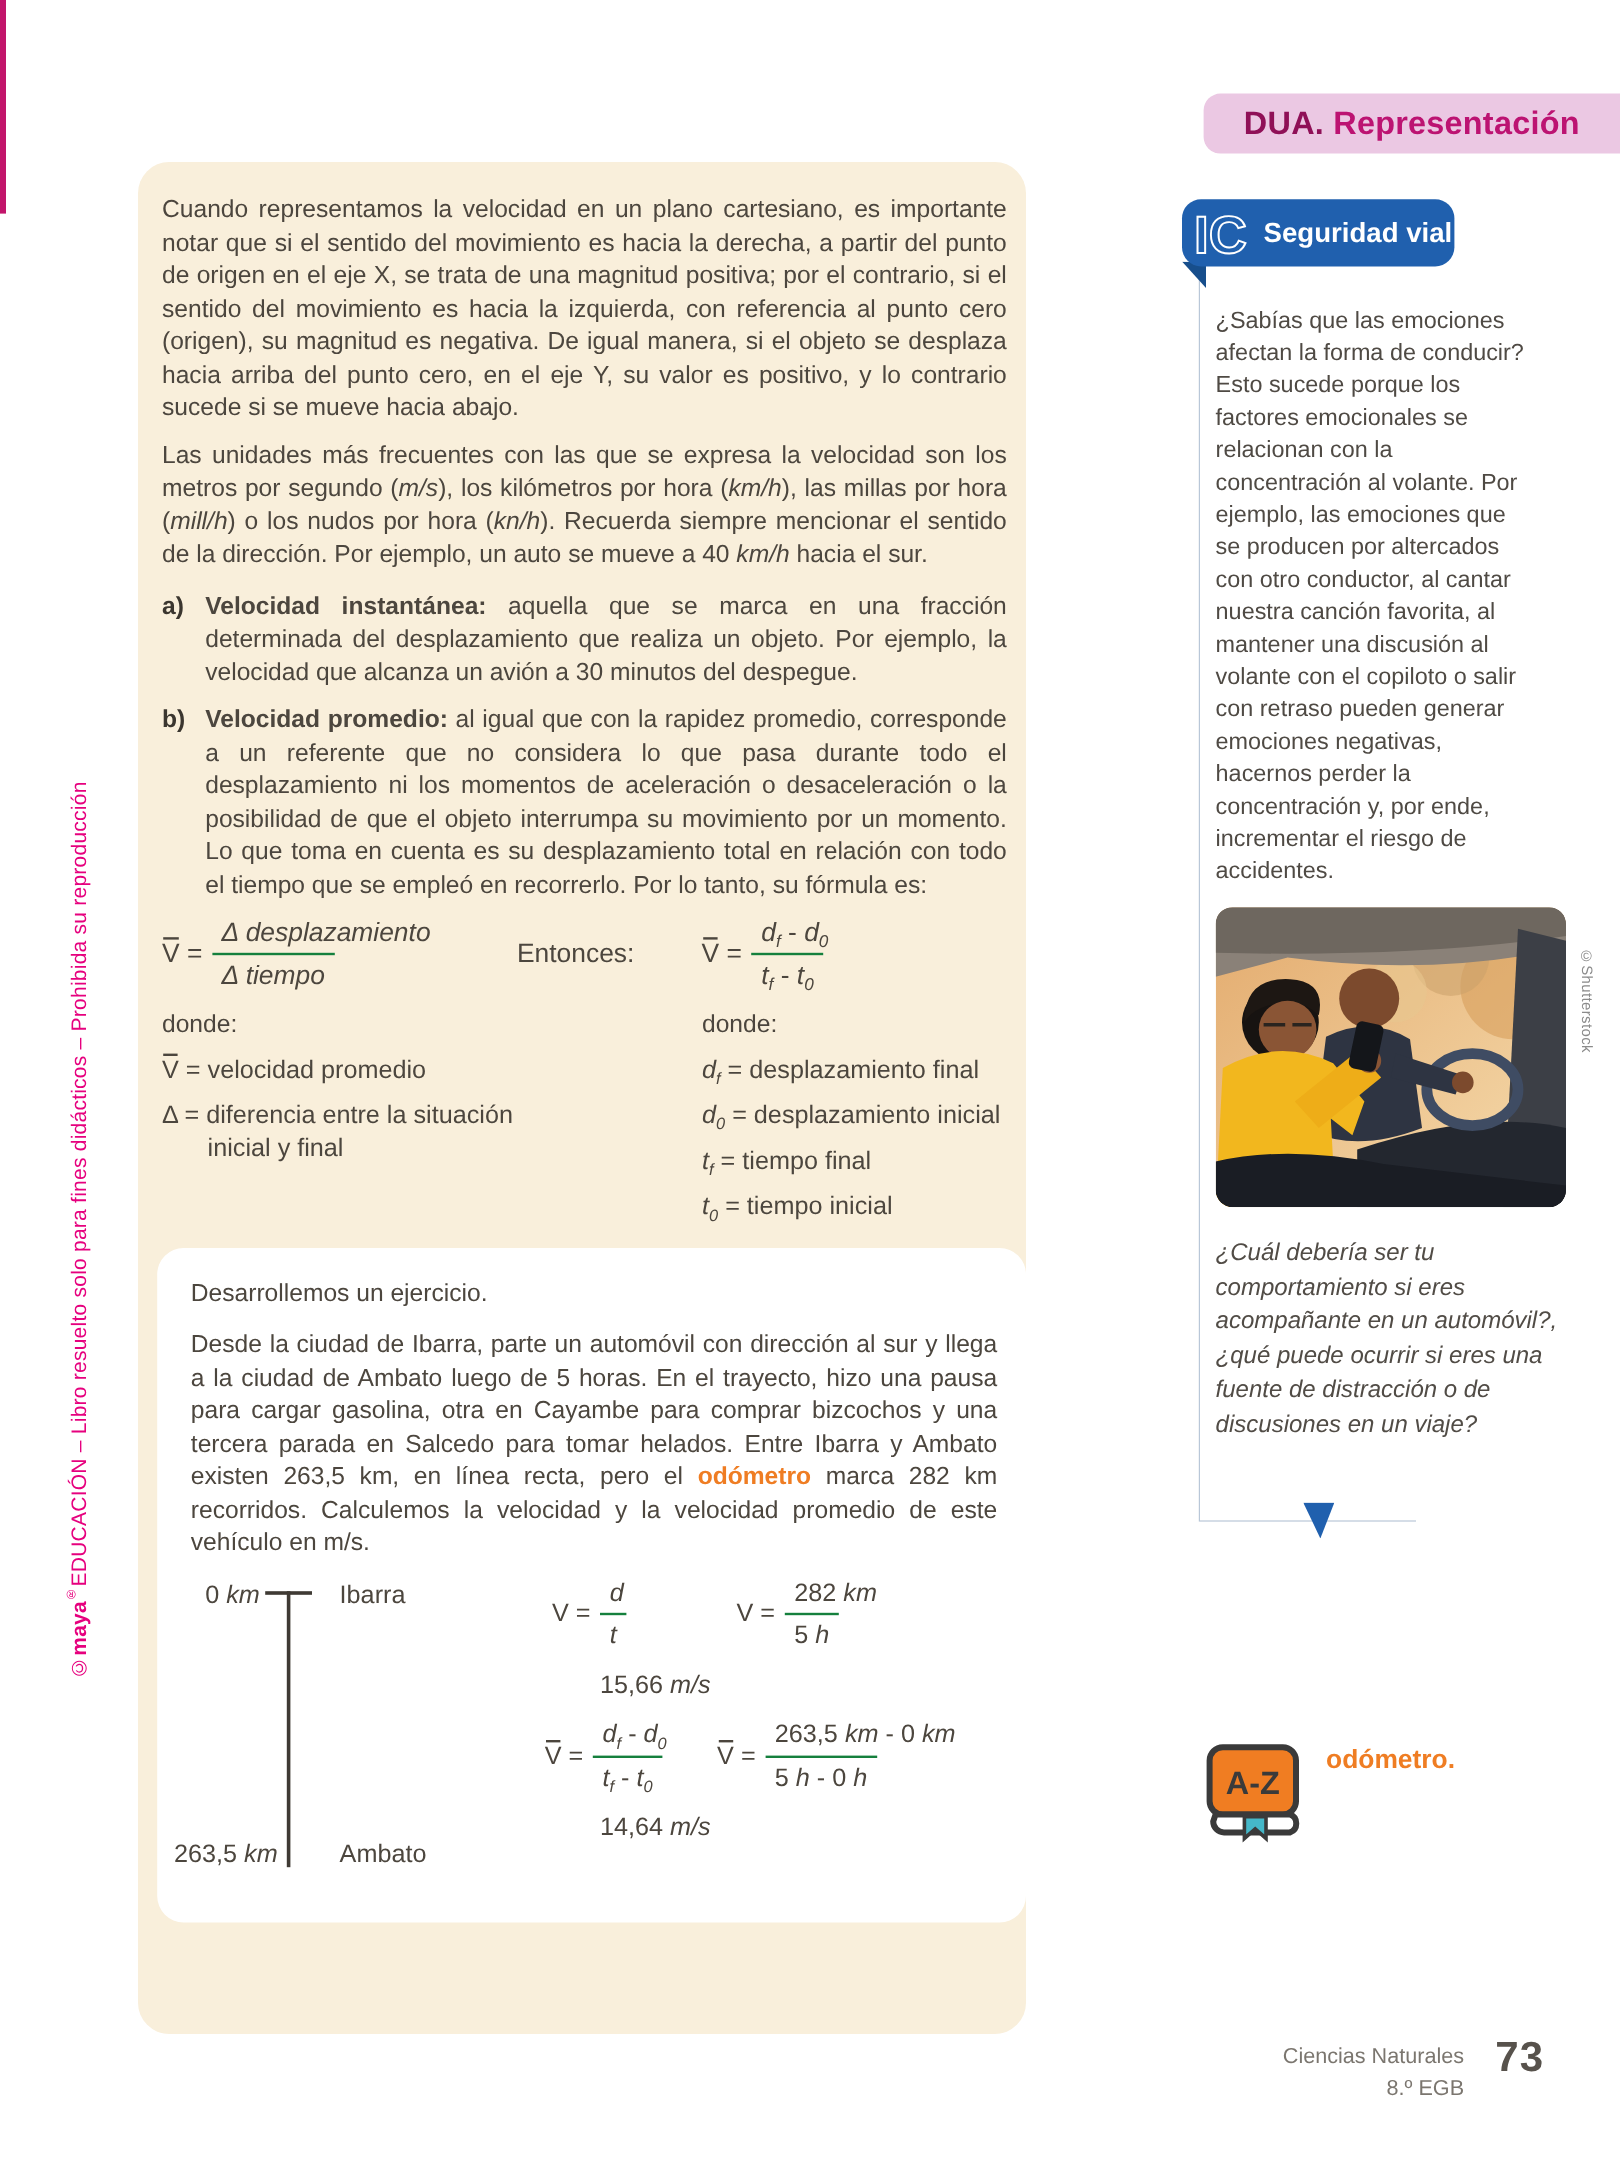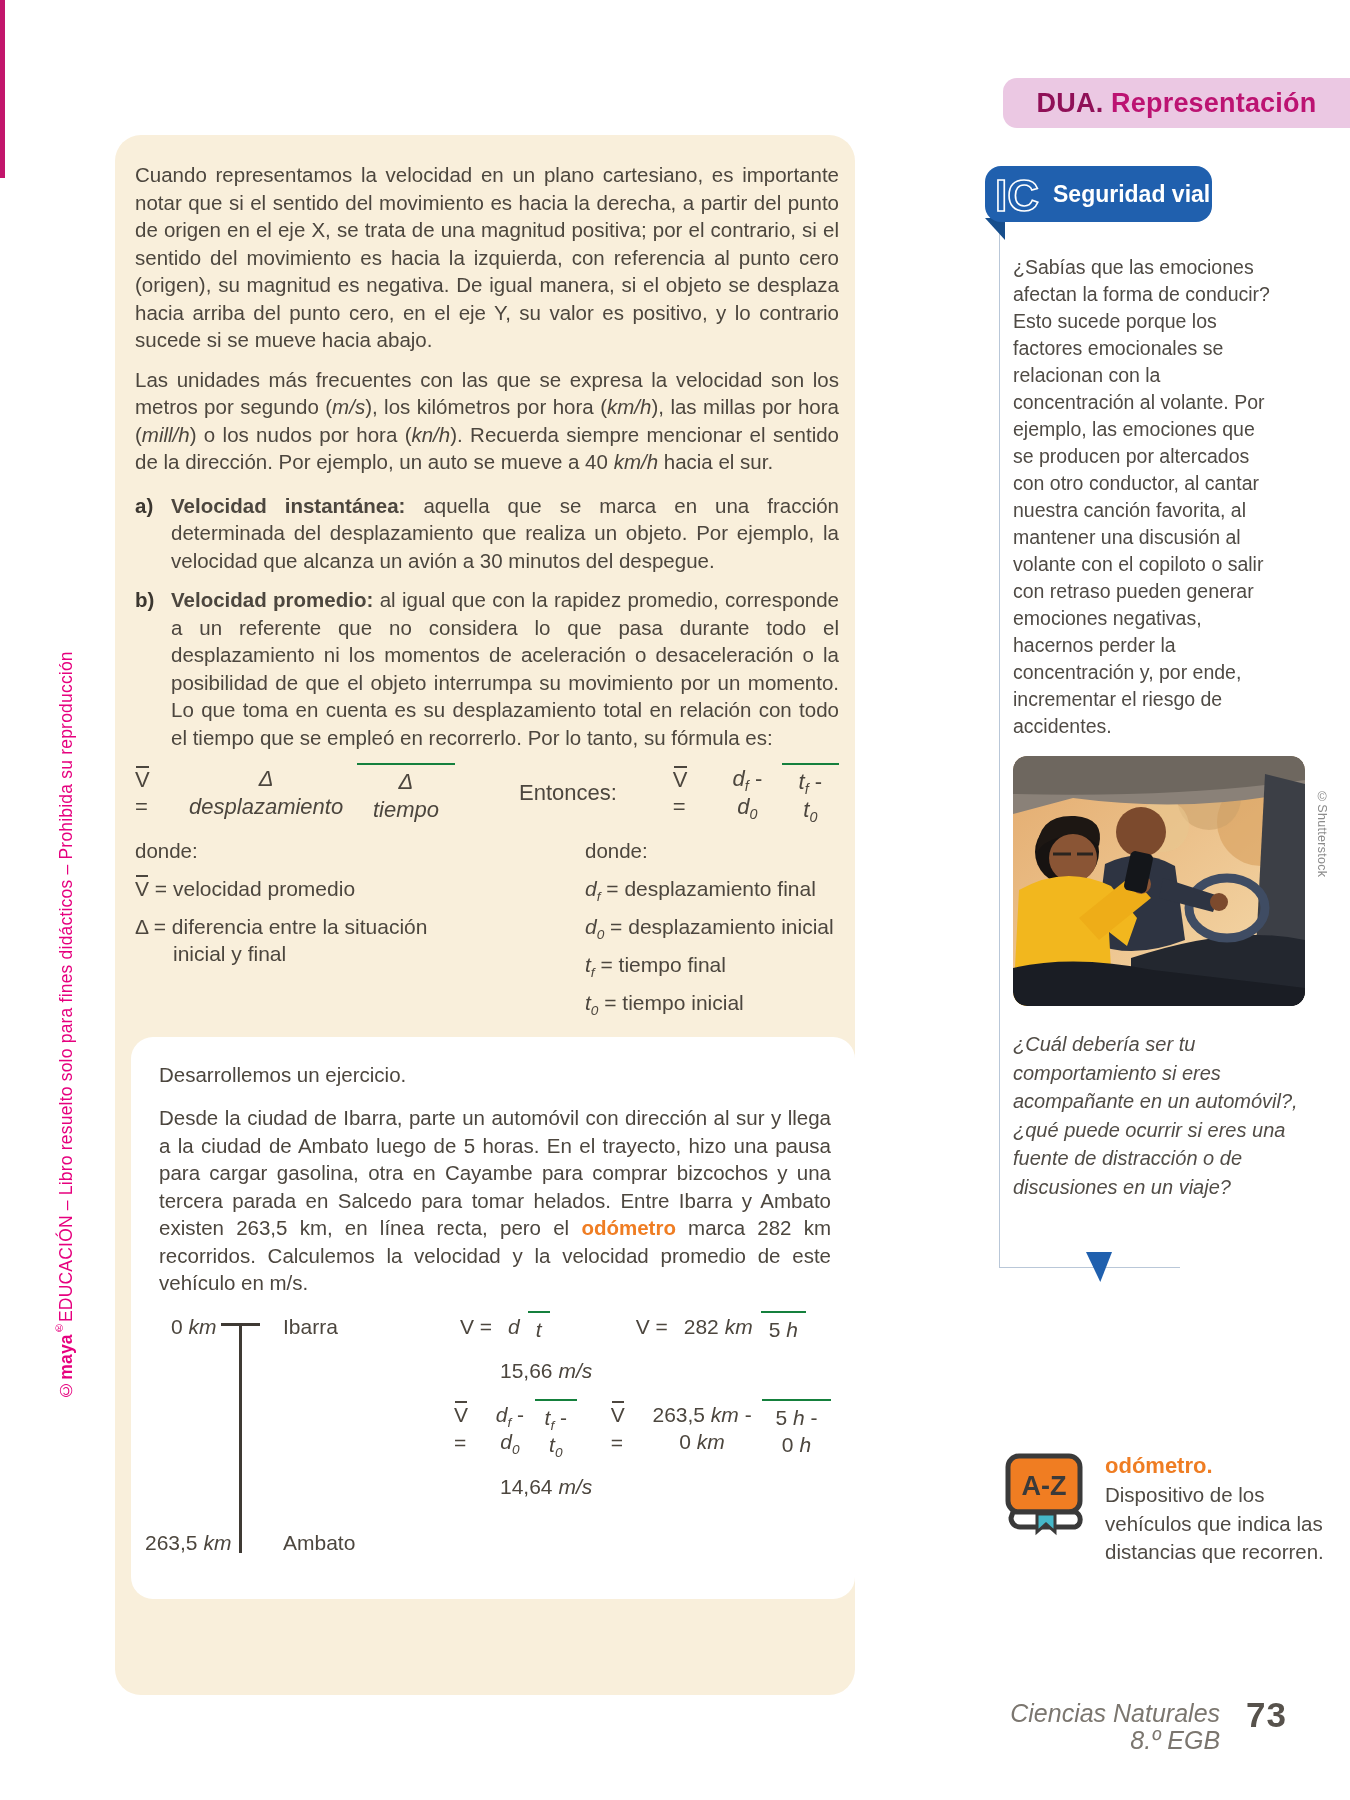--- a/index.html
+++ b/index.html
@@ -39,21 +39,21 @@
   .it{font-style:italic;}
   .orange{color:#ef7d23;font-weight:bold;}
   .ind{margin-left:38px;}
   sub{font-size:.65em;font-style:italic;line-height:0;}
   sup{font-size:.6em;line-height:0;}
   .ov{position:relative;display:inline-block;}
   .ov::after{content:"";position:absolute;left:1px;right:1px;top:0px;height:2px;background:currentColor;}
   
   .formula-row{display:flex;align-items:center;margin:6px 0 14px 0;font-size:22px;}
   .feq{display:inline-flex;align-items:center;}
-  .frac{display:inline-flex;align-items:flex-end;text-align:center;margin-left:8px;}
+  .frac{display:inline-flex;flex-direction:column;align-items:flex-start;text-align:center;margin-left:8px;}
   .frac .fnum{padding:0 8px 3px 8px;}
   .frac .fden{border-top:2px solid #15803d;padding:3px 8px 0 8px;}
   .entonces{margin:0 56px 0 64px;}
   .where-row{display:flex;margin-bottom:6px;}
   .where-left{width:450px;}
   .where-right{flex:1;}
   .where-label{margin:0 0 10px 0;}
   .where-line{margin:0 0 11px 0;font-size:21px;line-height:27px;}
   
   .exercise-box{
@@ -105,21 +105,21 @@
     font-size:12.5px;color:#8b8b8b;letter-spacing:.3px;
   }
   .sb-question{margin-top:24px;width:292px;font-style:italic;font-size:20px;line-height:28.5px;color:#514c46;}
   
   .vocab{position:absolute;left:1003px;top:1452px;width:344px;display:flex;gap:14px;}
   .vocab-textcol{width:240px;}
   .vocab-term{color:#ef7d23;font-weight:bold;font-size:22px;line-height:27px;margin-bottom:2px;}
   .vocab-def{font-size:20.5px;line-height:28.5px;color:#4f4a44;}
   
   .page-footer{position:absolute;right:63px;top:1700px;display:flex;gap:26px;align-items:flex-start;}
-  .footer-text{text-align:right;font-size:25px;line-height:27px;color:#7b766f;font-style:italic;}
+  .footer-text{text-align:right;font-size:18px;line-height:27px;color:#7b766f;}
   .footer-num{font-size:35px;font-weight:bold;color:#57524c;line-height:30px;letter-spacing:1px;}
 </style>
 </head>
 <body>
 
 <div class="page">
 
   <div class="accent-bar"></div>
 
   <div class="vertical-note"><span>©</span><span class="bd">maya</span><sup>®</sup><span>EDUCACIÓN – Libro resuelto solo para fines didácticos – Prohibida su reproducción</span></div>
@@ -291,21 +291,20 @@
 
   <div class="vocab">
     <svg width="88" height="84" viewBox="0 0 88 84">
       <rect x="5" y="4" width="72" height="56" rx="11" fill="#f07d22" stroke="#3a3a3a" stroke-width="5"></rect>
       <text x="41" y="43" text-anchor="middle" font-size="27" font-weight="bold" fill="#3a3a3a" font-family="Liberation Sans, DejaVu Sans, sans-serif">A-Z</text>
       <path d="M10 60 h62 a8 8 0 0 1 0 15 H17 a9 9 0 0 1 -9 -9 z" fill="#ffffff" stroke="#3a3a3a" stroke-width="5"></path>
       <path d="M34 62 v18 l9 -8 9 8 v-18 z" fill="#45b8c9" stroke="#3a3a3a" stroke-width="3"></path>
     </svg>
     <div class="vocab-textcol">
       <div class="vocab-term">odómetro.</div>
-      <div class="vocab-def">Dispositivo de los vehículos que indica las distancias que recorren.</div>
     </div>
   </div>
 
   <div class="page-footer">
     <div class="footer-text">
       <div>Ciencias Naturales</div>
       <div>8.º EGB</div>
     </div>
     <div class="footer-num">73</div>
   </div>

